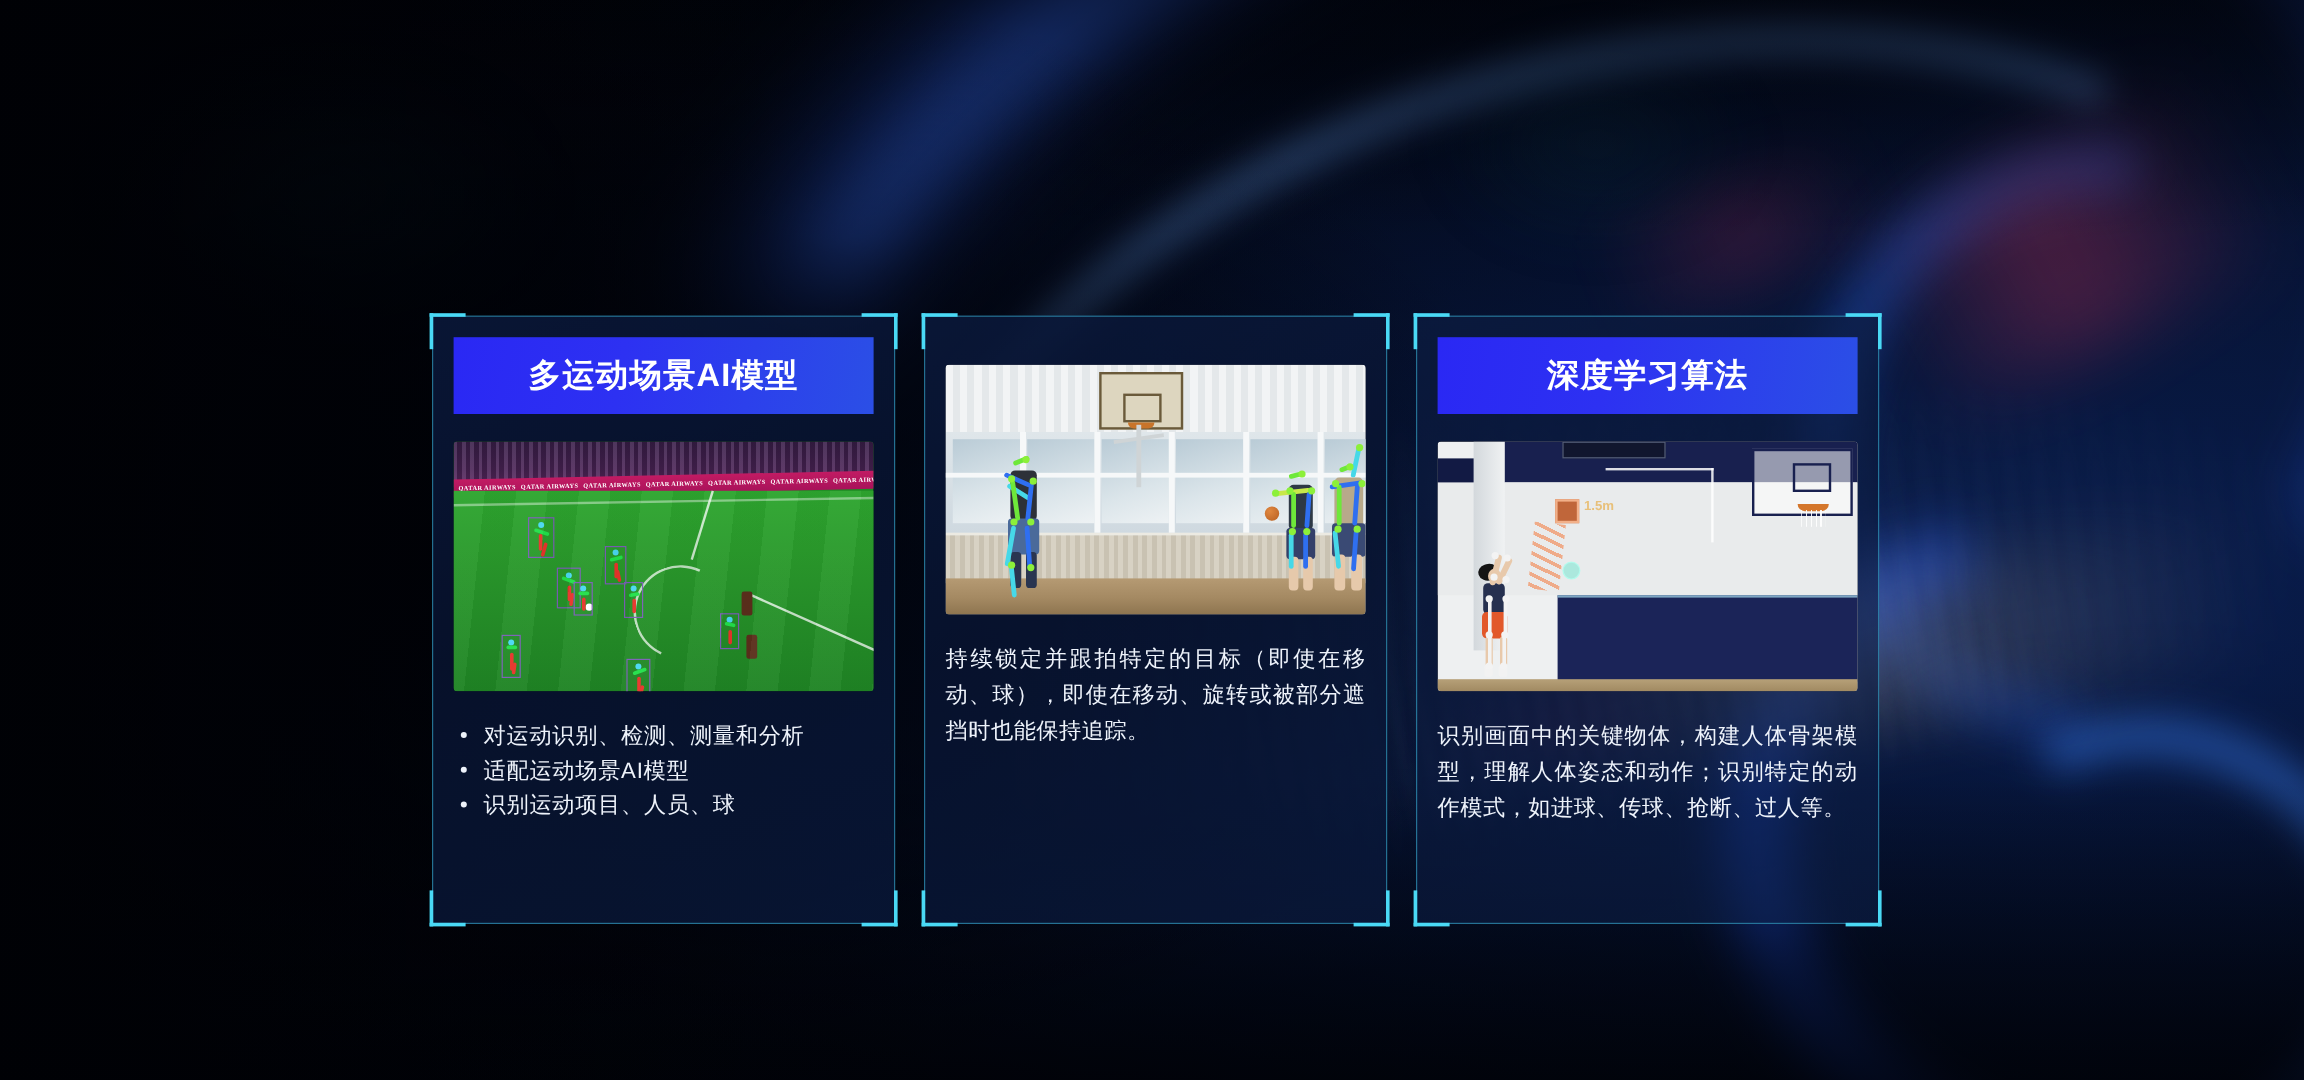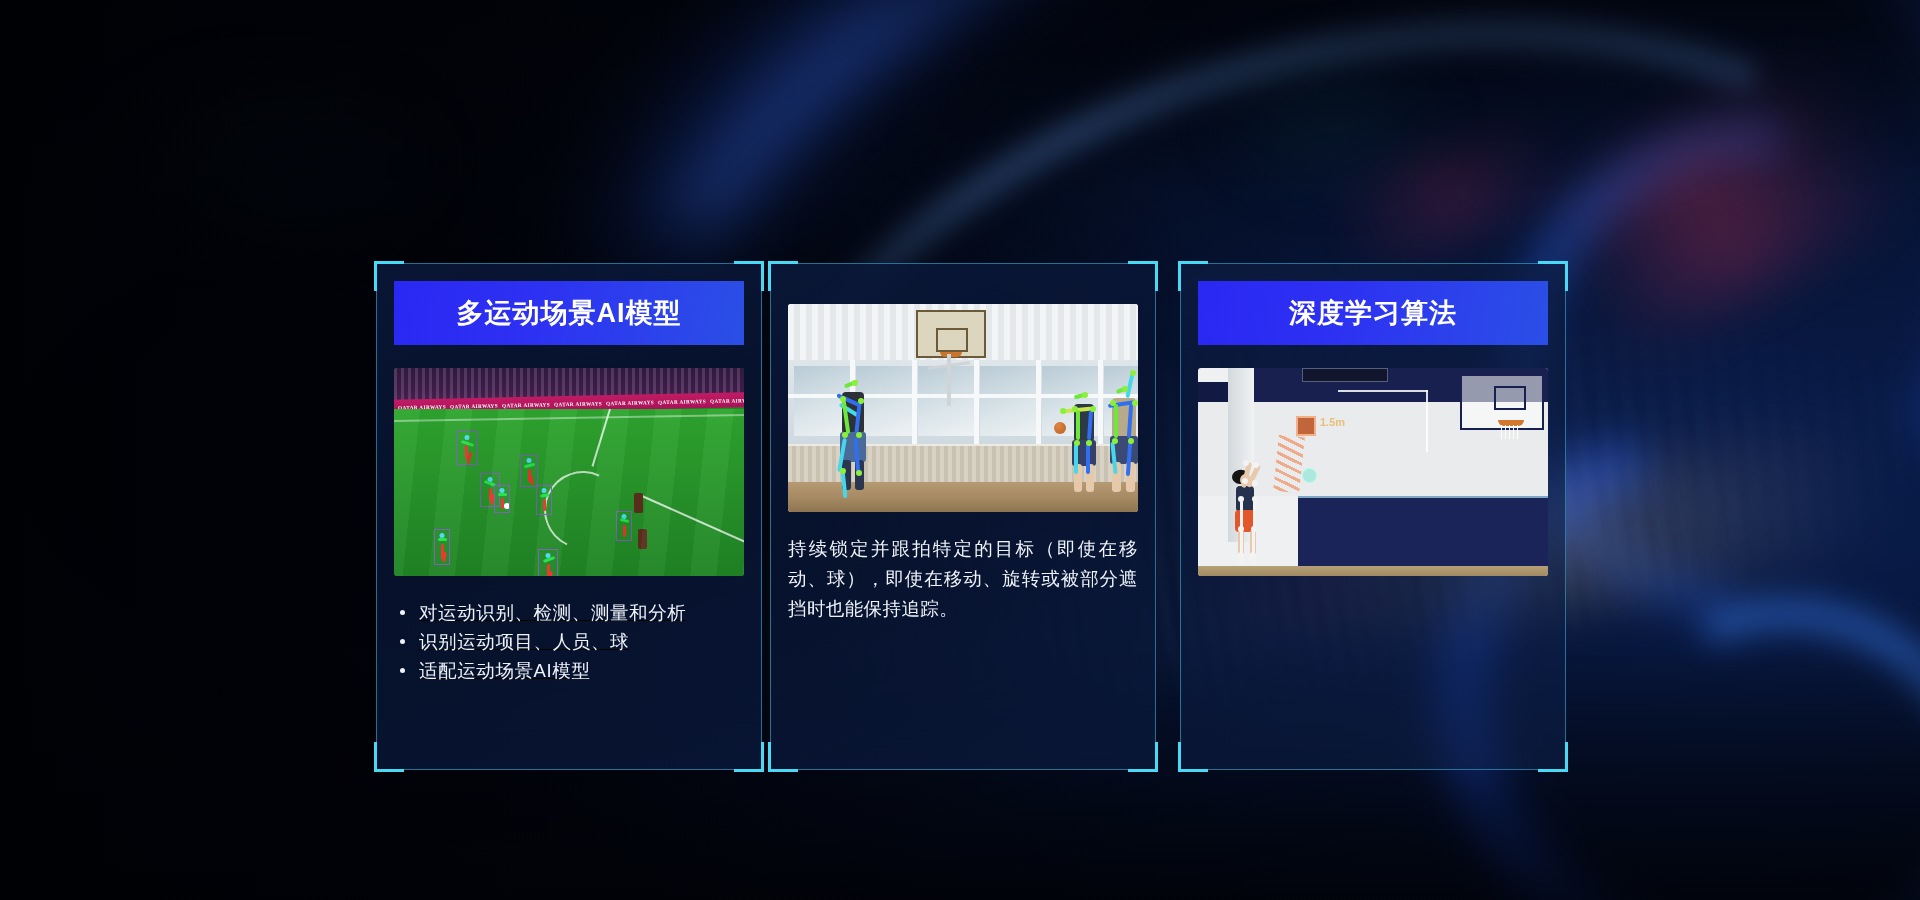--- a/index.html
+++ b/index.html
@@ -153,21 +153,21 @@
       linear-gradient(90deg, rgba(0,1,5,.95) 0%, rgba(0,1,5,.55) 16%, rgba(0,0,0,0) 34%),
       linear-gradient(180deg, rgba(0,1,5,.55) 0%, rgba(0,0,0,0) 22%, rgba(0,0,0,0) 72%, rgba(0,1,5,.75) 100%);
   }
 
   
   .cards{position:absolute;left:0;top:0;width:1920px;height:900px;}
   .card{
     position:absolute;top:263px;width:386px;height:507px;
     box-sizing:border-box;
   }
-  .card-1{left:376px;}
+  .card-1{left:360px;}
   .card-2{left:770px;}
   .card-3{left:1180px;}
 
   .card-frame{
     position:absolute;inset:0;
     border:1px solid rgba(60,190,225,.55);
     background:linear-gradient(160deg, rgba(10,24,58,.88) 0%, rgba(8,20,50,.82) 45%, rgba(10,26,62,.74) 100%);
   }
   .card-3 .card-frame{
     background:linear-gradient(160deg, rgba(12,28,66,.72) 0%, rgba(10,24,58,.62) 45%, rgba(14,34,78,.52) 100%);
@@ -200,21 +200,21 @@
   }
 
   
   .card-media{
     margin-top:23px;height:208px;position:relative;overflow:hidden;
     border-radius:3px;background:#0a0f1c;
   }
 
   
   .card-body{margin-top:22px;}
-  .bullets{list-style:none;margin:0;padding:0;text-decoration:underline;}
+  .bullets{list-style:none;margin:0;padding:0;}
   .bullets li{
     position:relative;padding-left:25px;
     color:#eef3fb;font-size:18.5px;line-height:1.58;letter-spacing:.6px;
   }
   .bullets li::before{
     content:"";position:absolute;left:6px;top:12px;
     width:5px;height:5px;border-radius:50%;background:#eef3fb;
   }
   .para{
     color:#eef3fb;font-size:18.5px;line-height:1.62;letter-spacing:.4px;margin:0;
@@ -437,22 +437,22 @@
               <i class="limb" style="left:8px;top:44%;width:3px;height:13px;"></i>
               <i class="limb" style="left:10px;top:66%;width:3px;height:10px;transform:rotate(14deg);"></i>
             </span>
           </div>
         </div>
       </div>
 
       <div class="card-body">
         <ul class="bullets">
           <li>对运动识别、检测、测量和分析</li>
+          <li>适配运动场景AI模型</li>
           <li>识别运动项目、人员、球</li>
-          <li>适配运动场景AI模型</li>
         </ul>
       </div>
     </div>
   </div>
 
   <div class="card card-2">
     <div class="card-frame"></div>
     <span class="corner c-tl"></span>
     <span class="corner c-tr"></span>
     <span class="corner c-bl"></span>
@@ -618,16 +618,19 @@
             <span class="sk-dot" style="left:12px;top:86px;"></span>
             <span class="sk-dot" style="left:24px;top:86px;"></span>
             <span class="sk-bar" style="left:14px;top:32px;height:30px;"></span>
             <span class="sk-bar" style="left:27px;top:32px;height:30px;"></span>
             <span class="sk-bar" style="left:14px;top:62px;height:26px;"></span>
             <span class="sk-bar" style="left:26px;top:62px;height:26px;"></span>
           </div>
         </div>
       </div>
 
+      <div class="card-body">
+        <p class="para">识别画面中的关键物体，构建人体骨架模型，理解人体姿态和动作；识别特定的动作模式，如进球、传球、抢断、过人等。</p>
+      </div>
     </div>
   </div>
 
 </div>
 
 </body></html>

